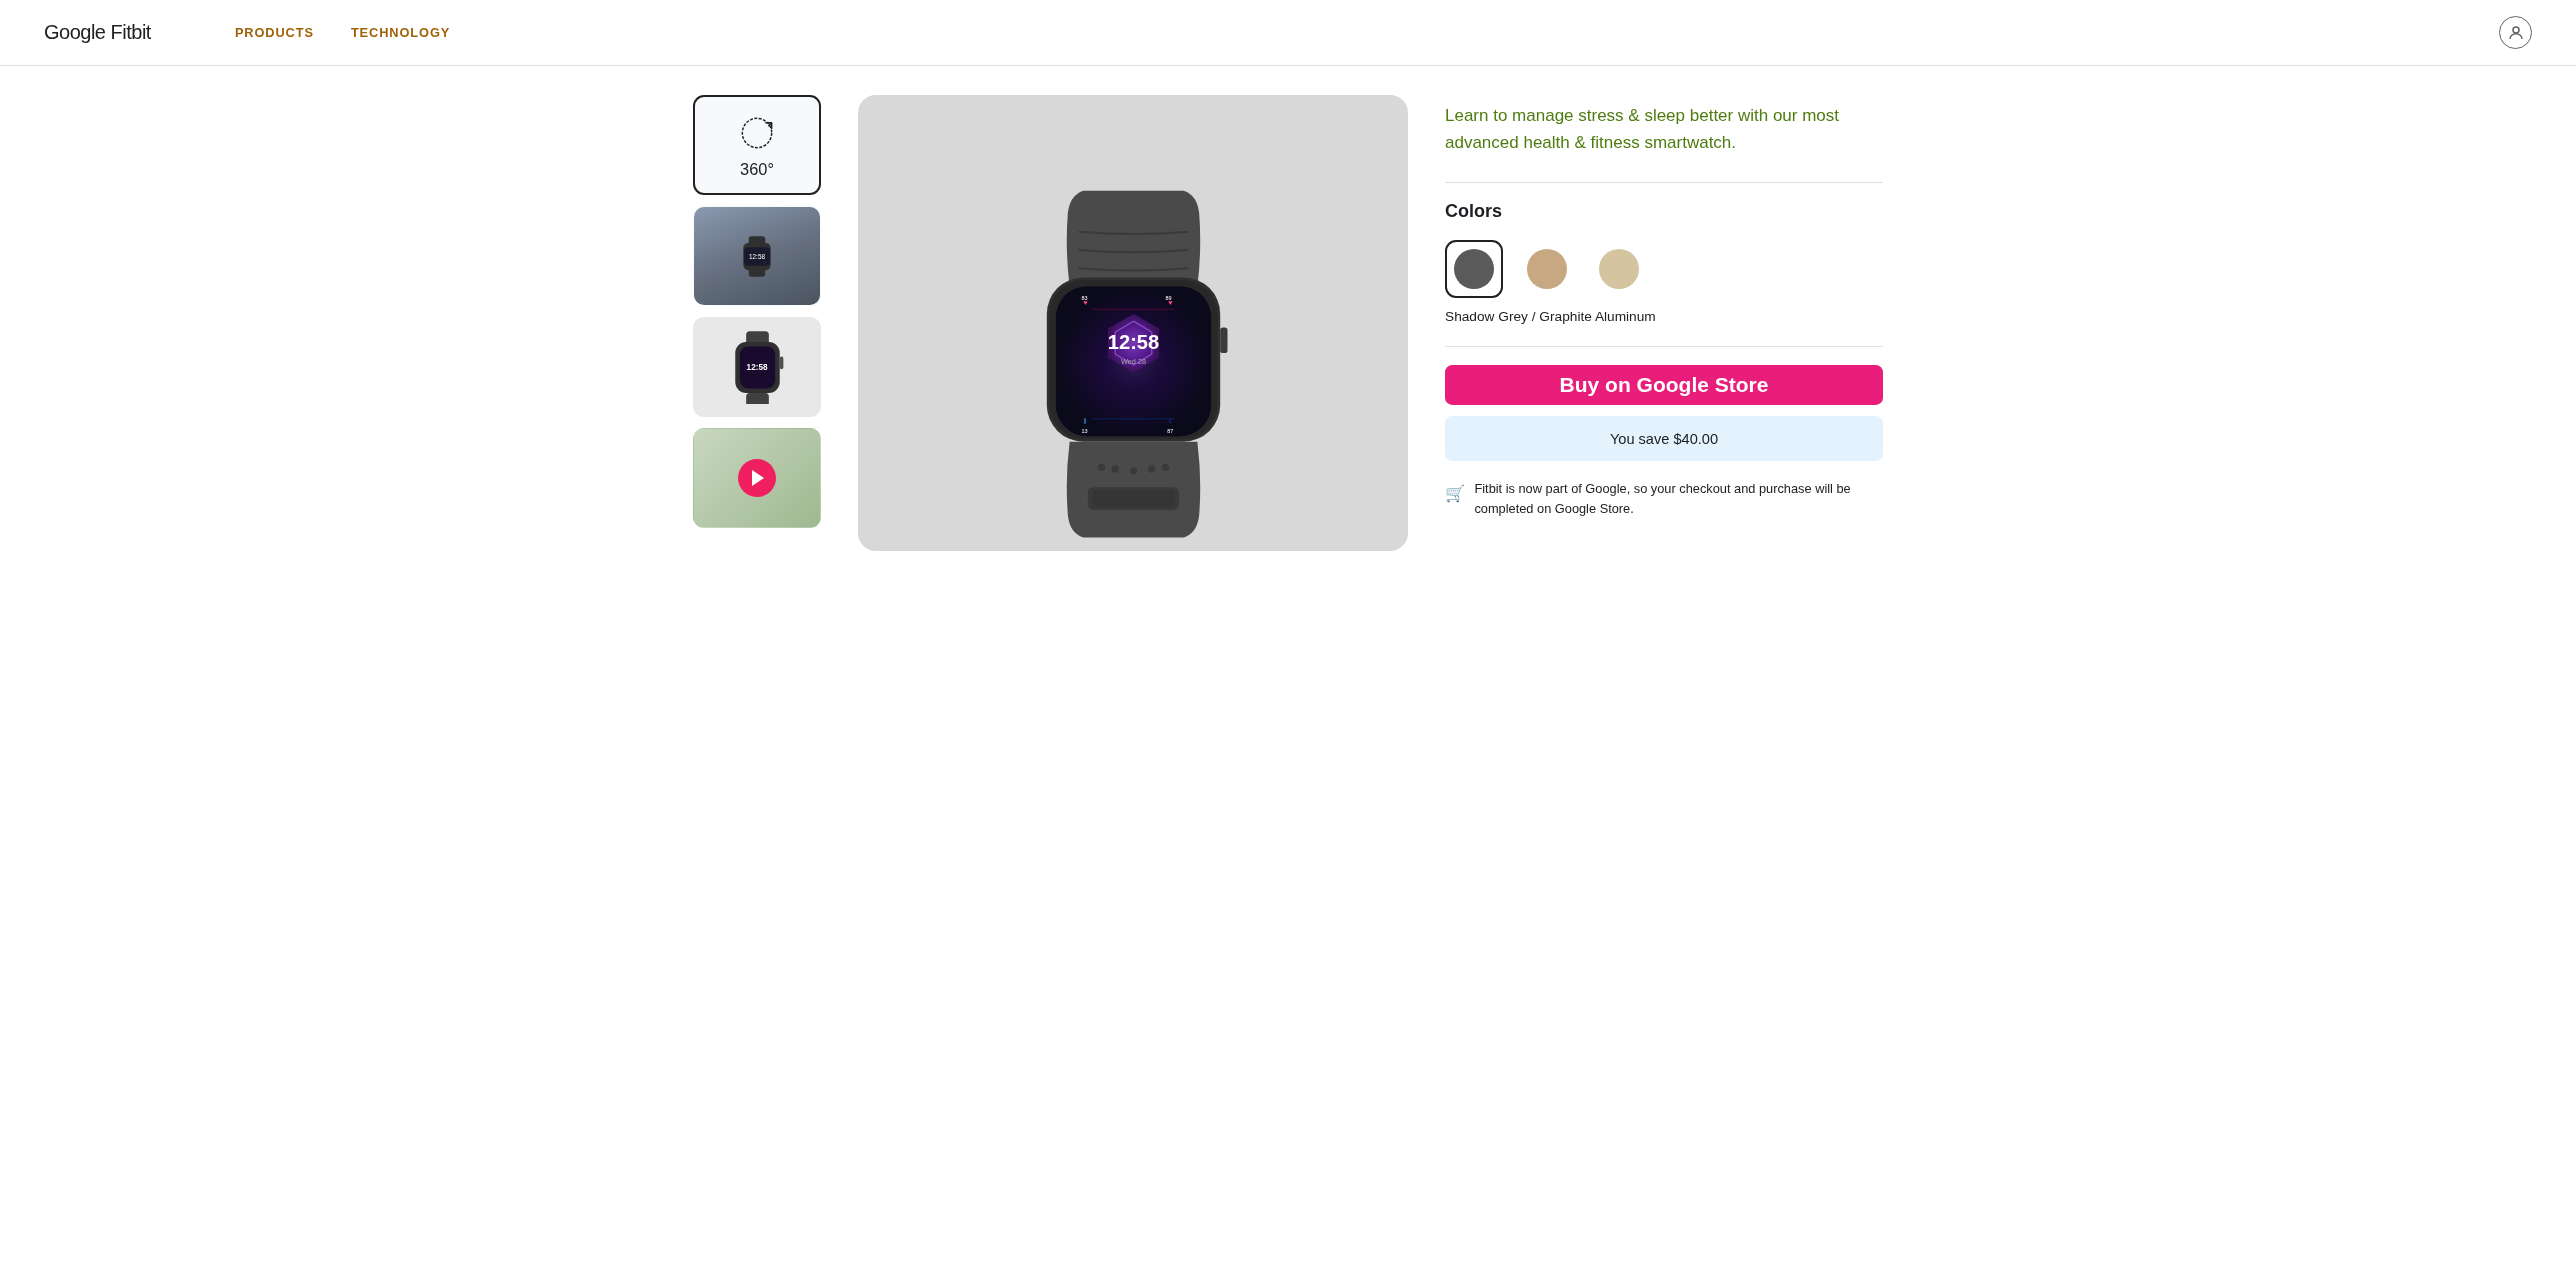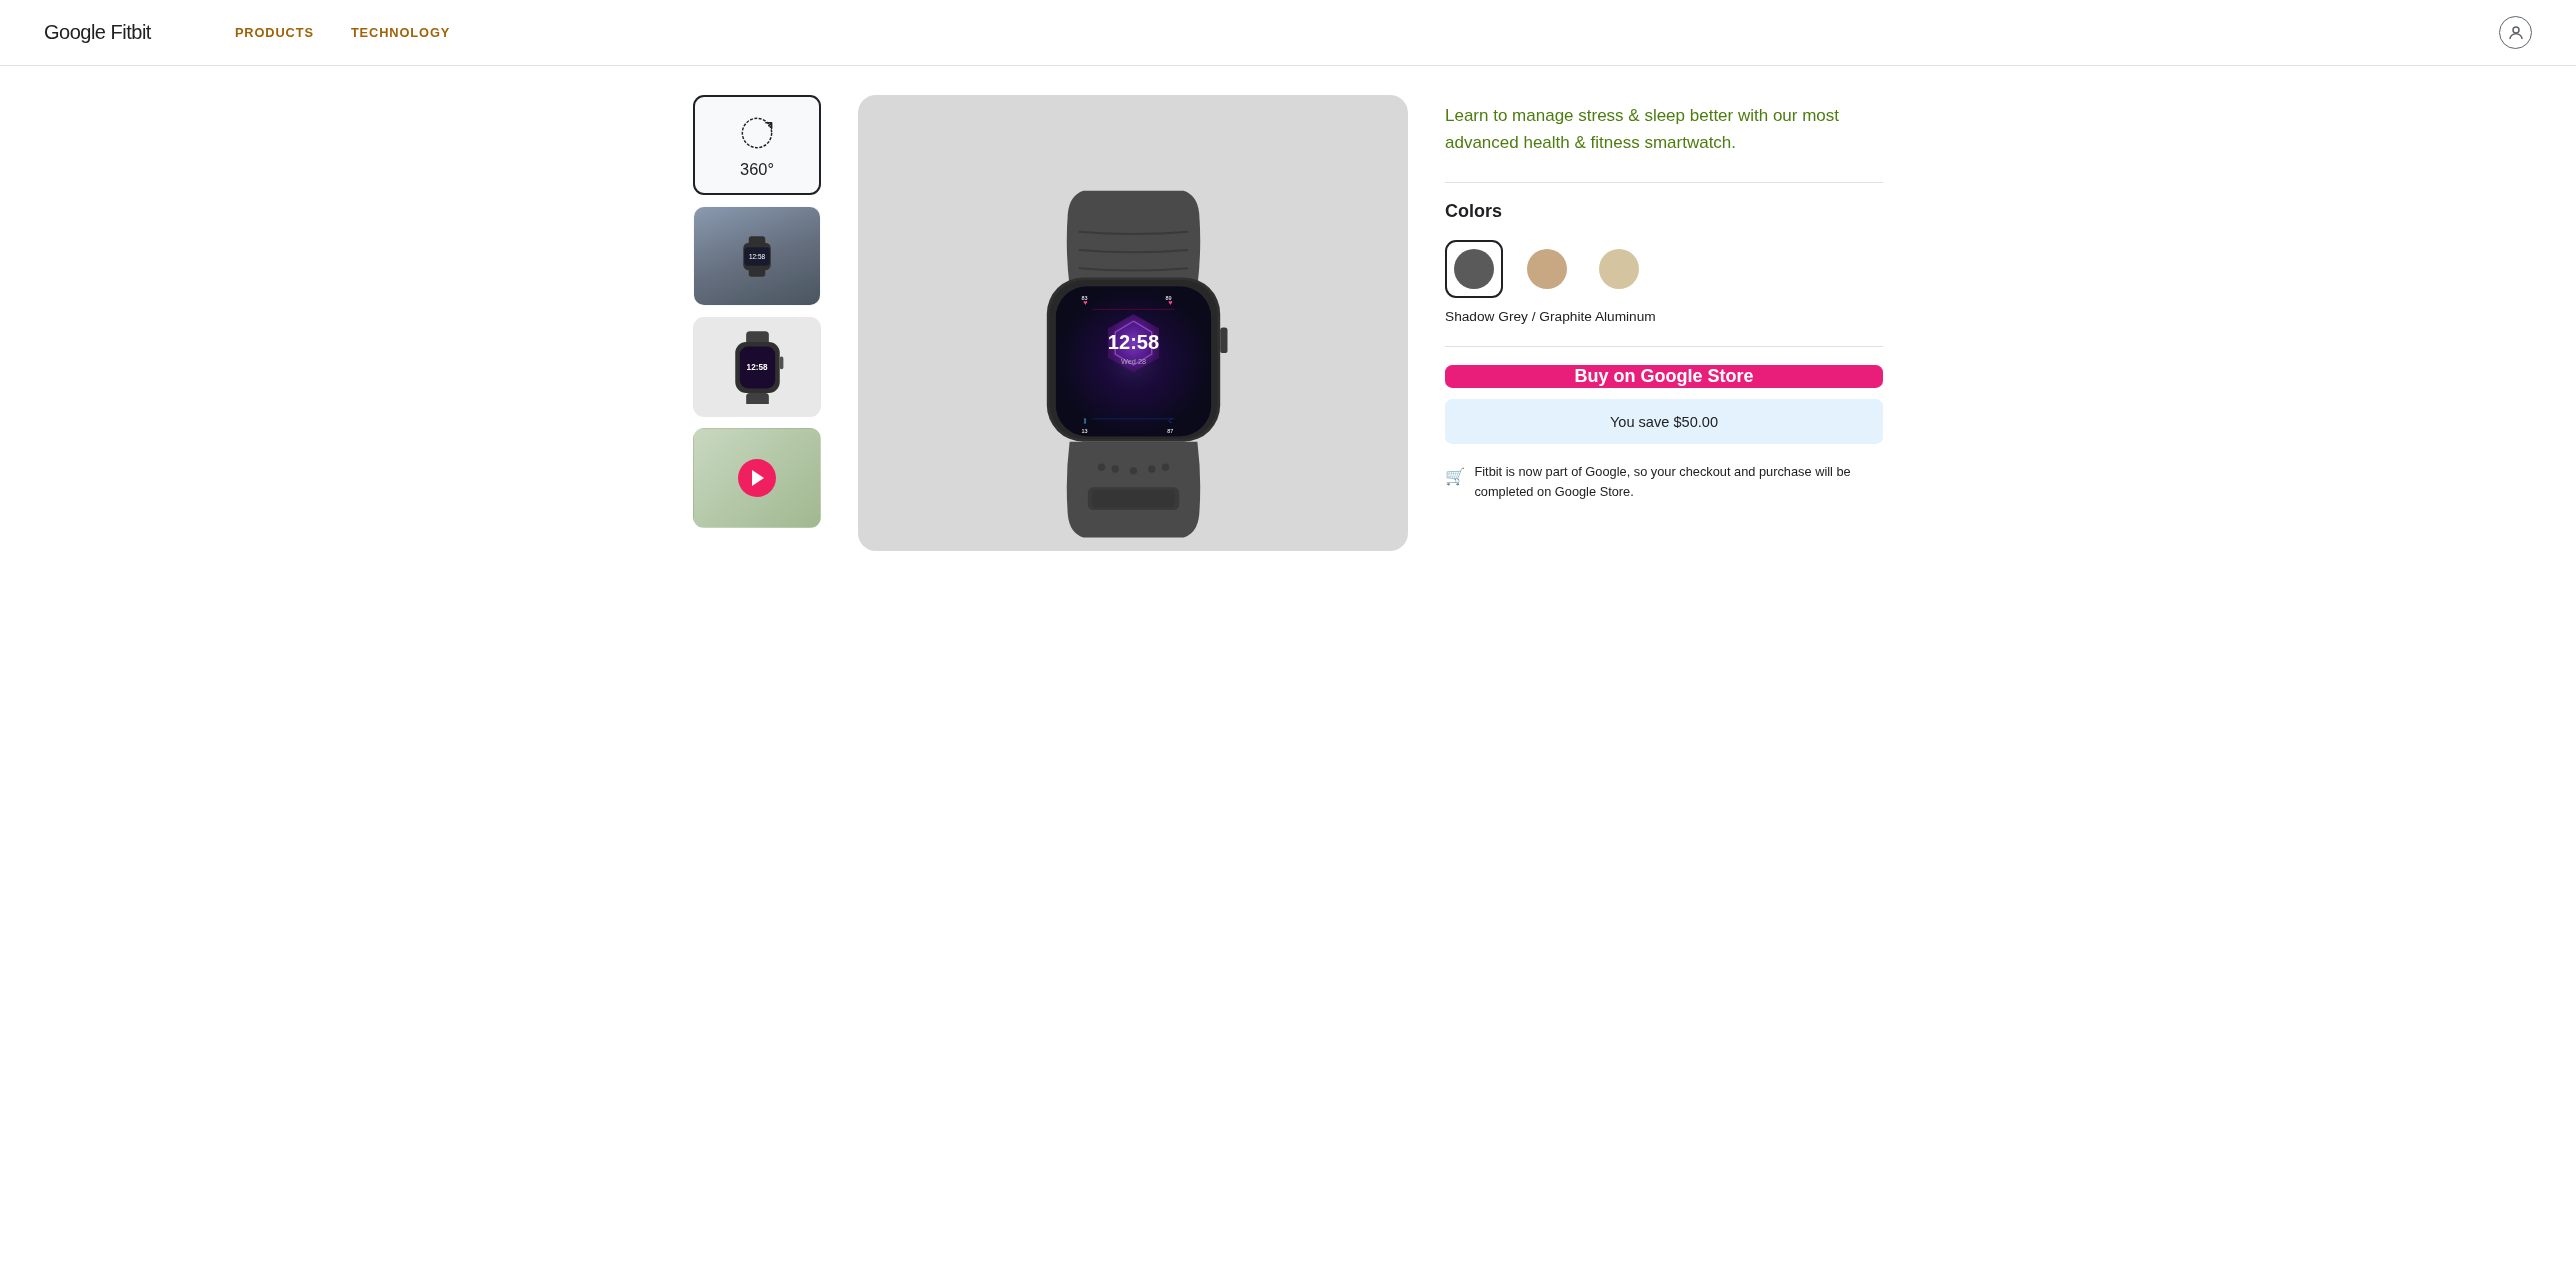--- a/index.html
+++ b/index.html
@@ -202,24 +202,24 @@
       border-radius: 50%;
     }
     .color-name {
       font-size: 13.7px;
       color: #202124;
       margin-bottom: 22px;
     }
     .buy-button {
       display: block;
       width: 100%;
-      padding: 1px;
+      padding: 8px;
       background: #e91e7a;
       color: white;
-      font-size: 18px;
+      font-size: 21px;
       font-weight: 700;
       text-align: center;
       border: none;
       border-radius: 7.3px;
       cursor: pointer;
       margin-bottom: 11px;
     }
     .savings-badge {
       display: block;
       width: 100%;
@@ -405,21 +405,21 @@
         <div class="color-swatch-inner" style="background:#d4c4a0;"></div>
       </div>
     </div>
 
     <p class="color-name">Shadow Grey / Graphite Aluminum</p>
 
     <hr class="divider">
 
     <button class="buy-button">Buy on Google Store</button>
 
-    <span class="savings-badge">You save $50.00</span>
+    <span class="savings-badge">You save $40.00</span>
 
     <div class="google-notice">
       <span class="cart-icon">🛒</span>
       <span class="google-notice-text">
         <strong>Fitbit is now part of Google, so your checkout and purchase will be completed on Google Store.</strong>
       </span>
     </div>
 
   </div>
 

